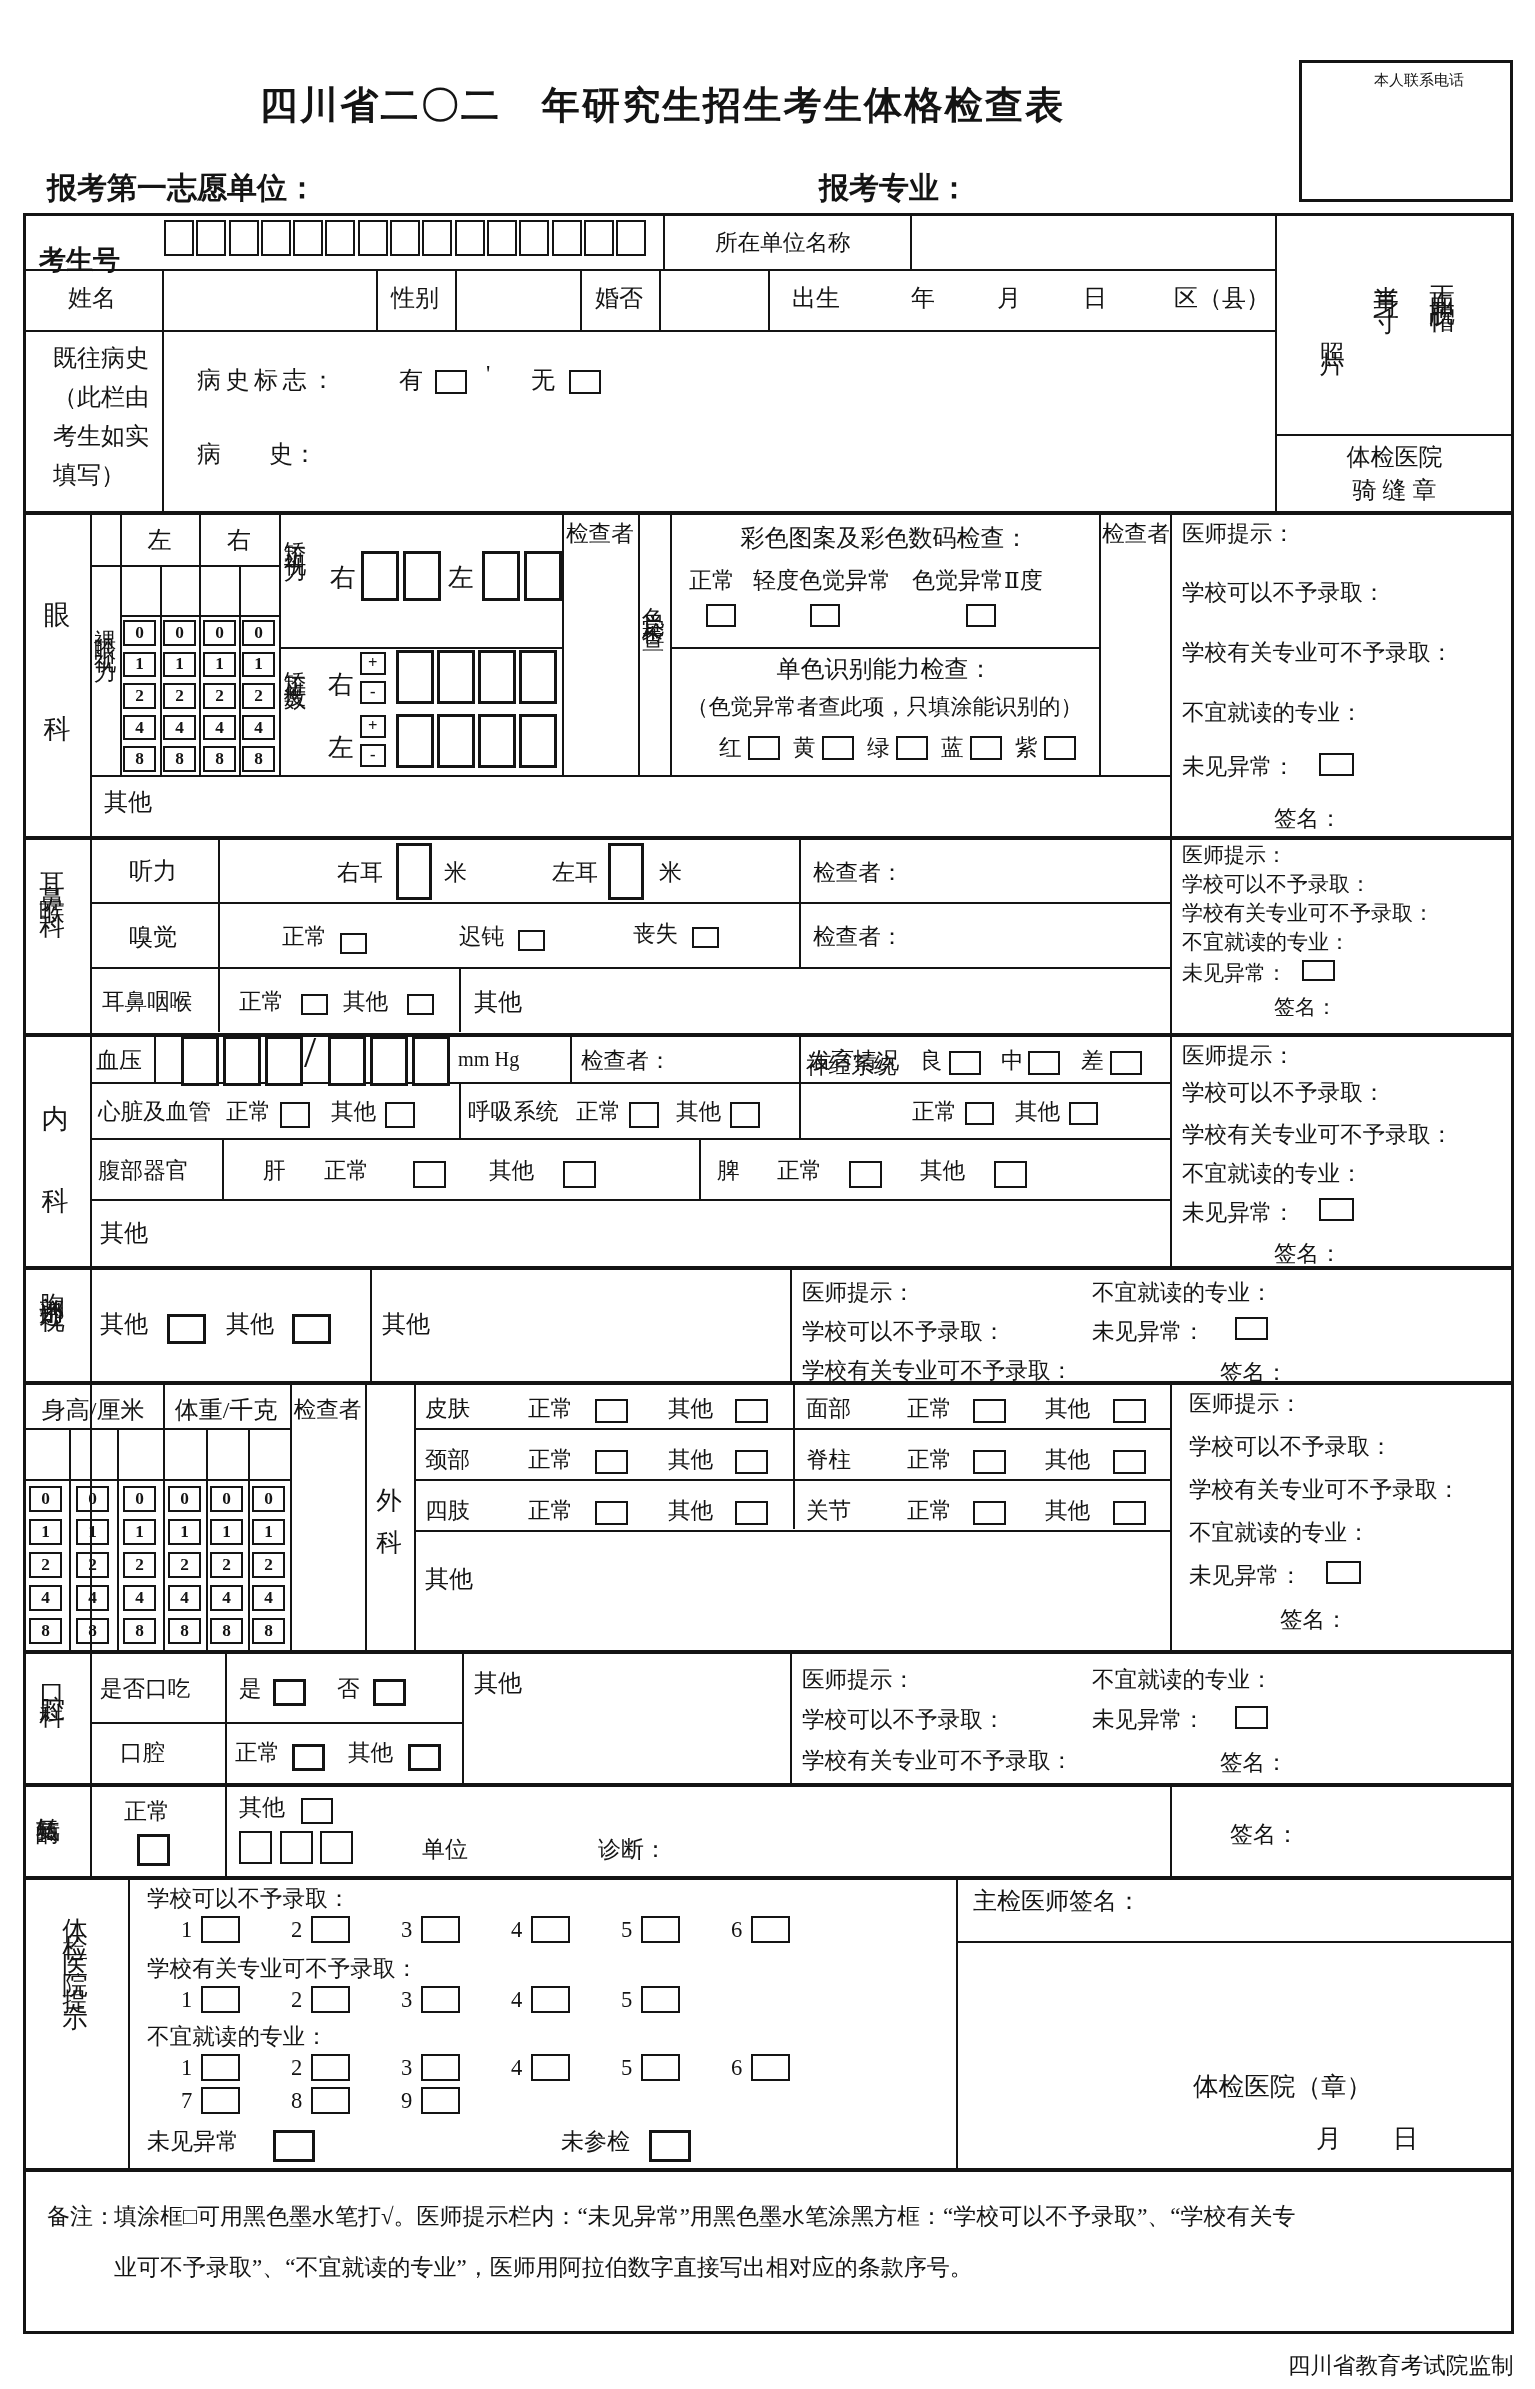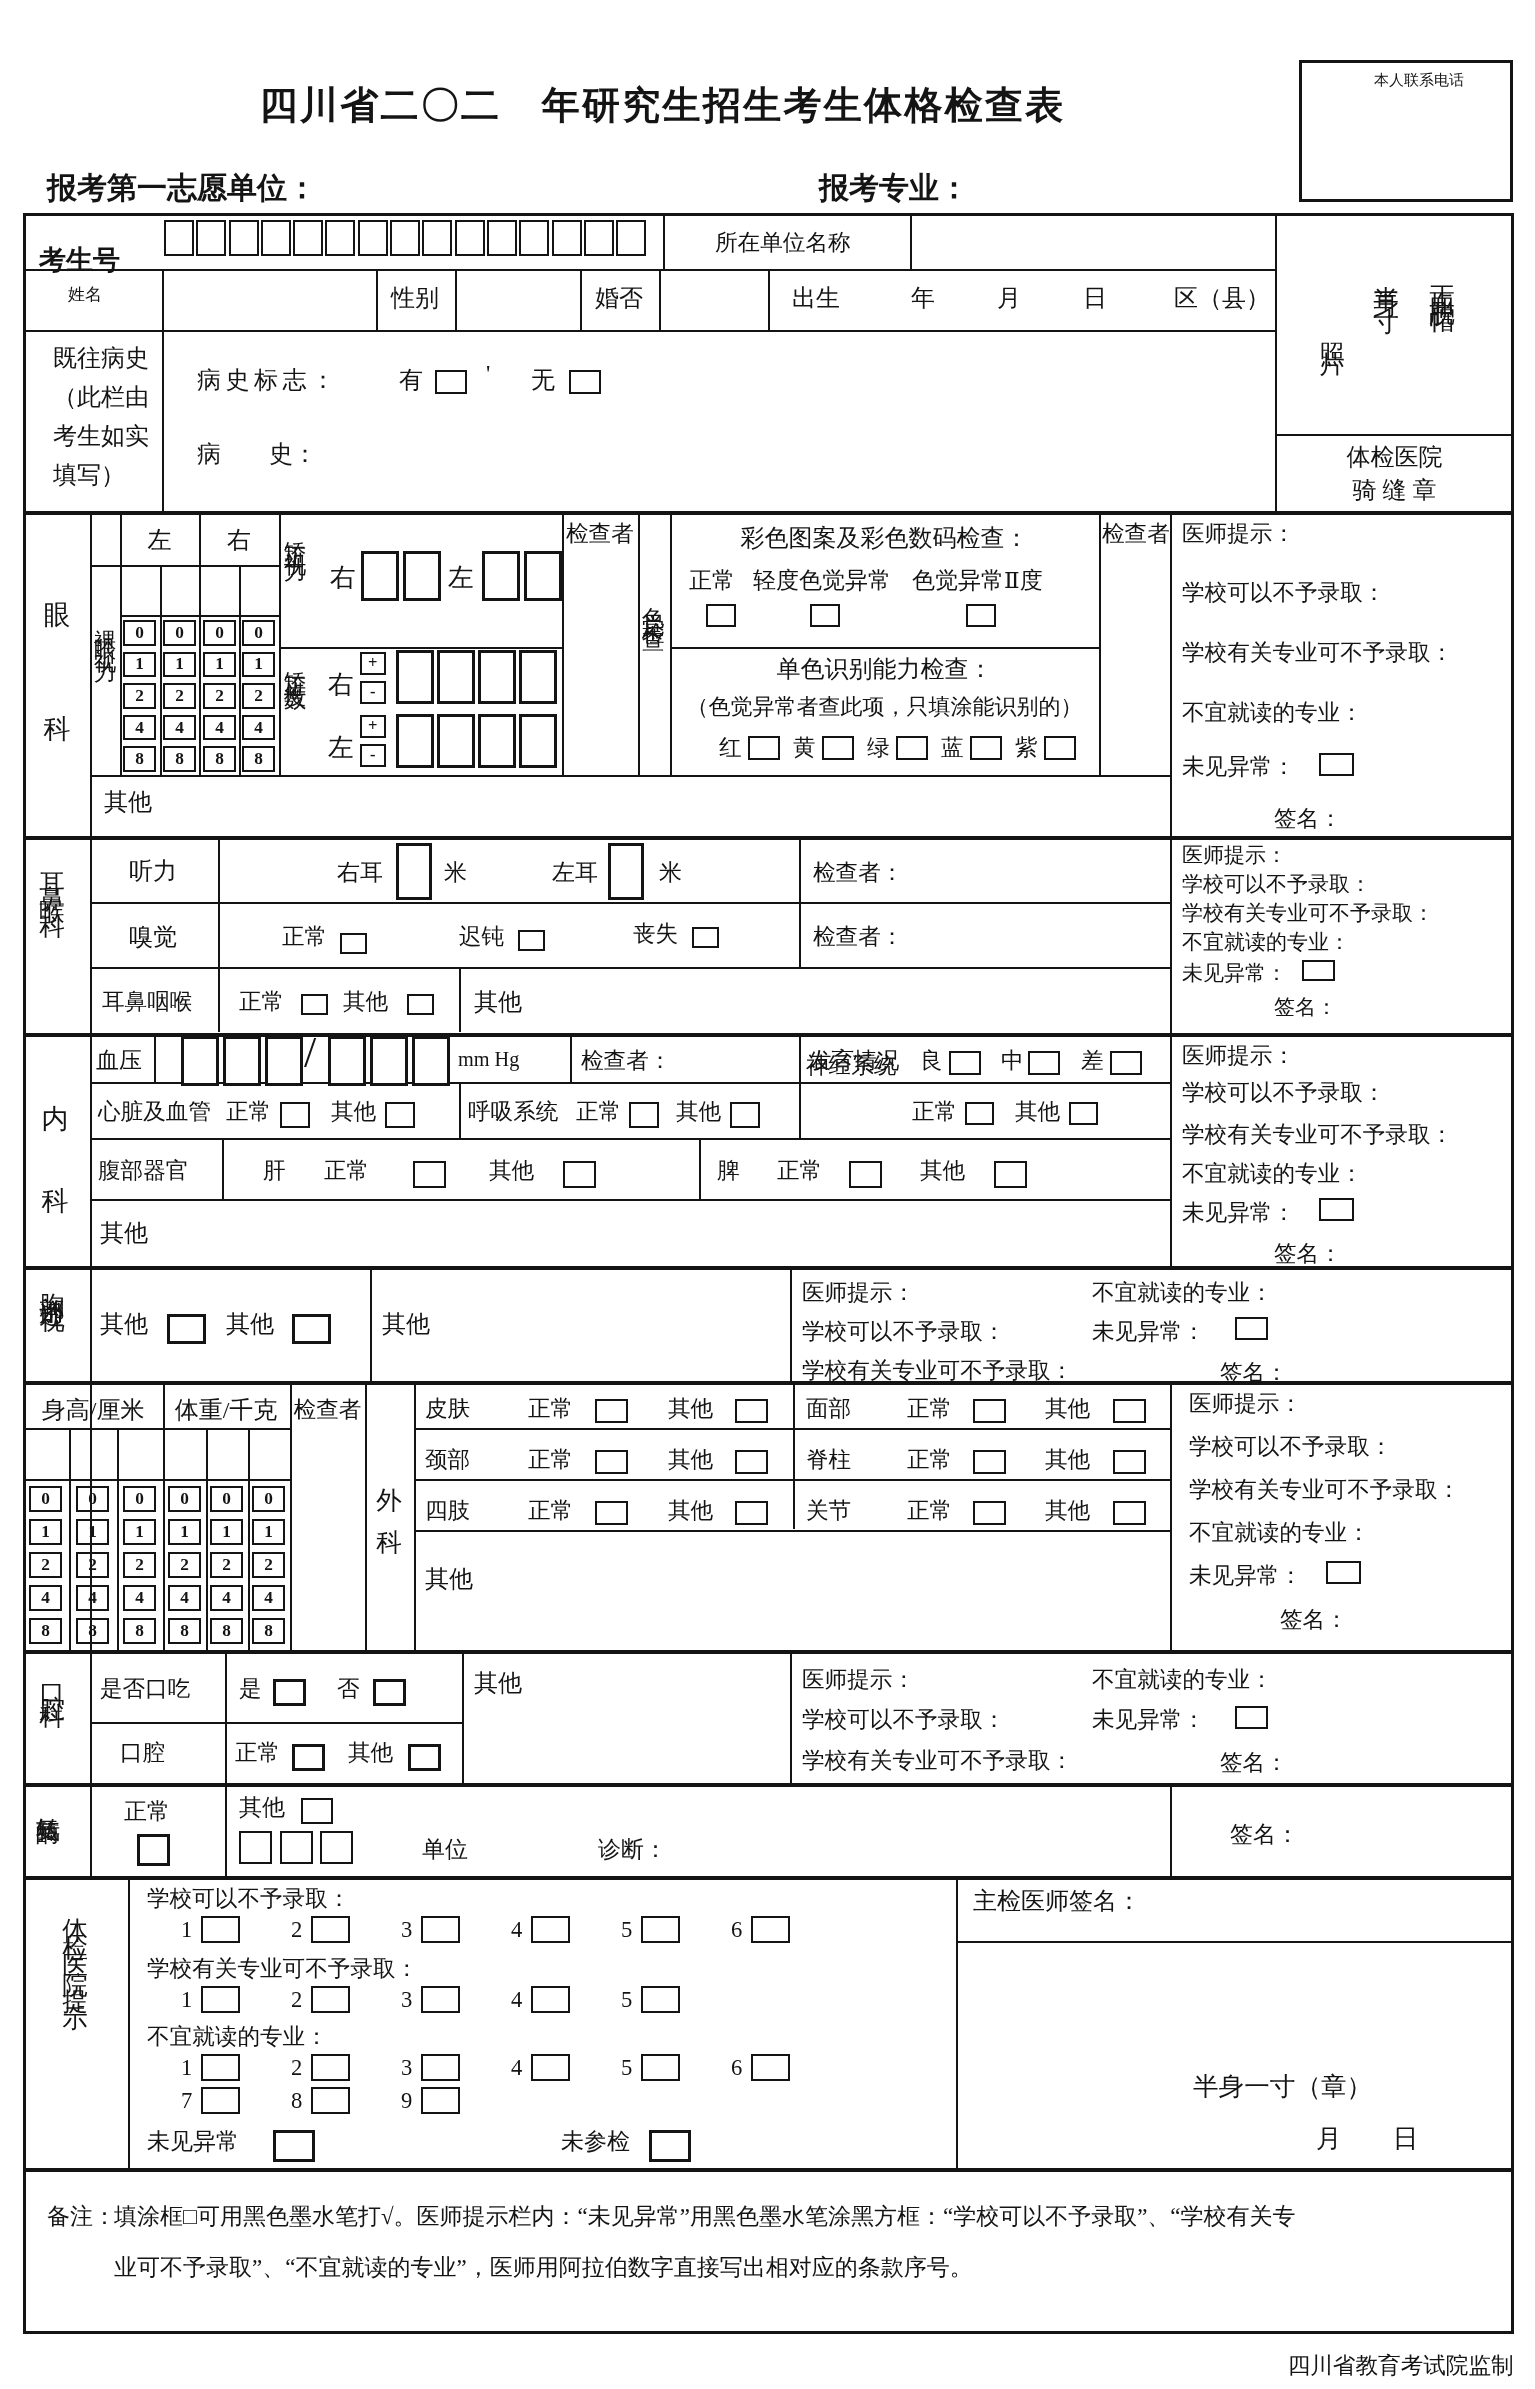--- a/index.html
+++ b/index.html
@@ -136,21 +136,21 @@
       <span class="wbox"></span>
       <span class="wbox"></span>
       <span class="wbox"></span>
       <span class="wbox"></span>
       <span class="wbox"></span>
       <span class="wbox"></span>
       <span class="wbox"></span>
       <span class="wbox"></span>
     </span>
   <span class="t" style="left:715px;top:230px;">所在单位名称</span>
-  <span class="t" style="left:68px;top:285px;font-size:17px;">姓名</span>
+  <span class="t" style="left:68px;top:285px;font-size:24px;">姓名</span>
   <span class="t" style="left:391px;top:285px;font-size:24px;">性别</span>
   <span class="t" style="left:595px;top:285px;font-size:24px;">婚否</span>
   <span class="t" style="left:792px;top:285px;font-size:24px;">出生</span>
   <span class="t" style="left:911px;top:285px;font-size:24px;">年</span>
   <span class="t" style="left:997px;top:285px;font-size:24px;">月</span>
   <span class="t" style="left:1083px;top:285px;font-size:24px;">日</span>
   <span class="t" style="left:1174px;top:285px;font-size:24px;">区（县）</span>
 
   <span class="t" style="left:53px;top:345px;font-size:24px;">既往病史</span>
   <span class="t" style="left:53px;top:384px;font-size:24px;">（此栏由</span>
@@ -590,21 +590,21 @@
       <span class="np">
         <span class="nlab">9</span>
         <span class="ncb"></span>
       </span>
     </span>
   <span class="t" style="left:147px;top:2129px;font-size:23px;">未见异常</span>
   <span class="cb" style="left:273px;top:2130px;width:42px;height:32px;border-width:3px;"></span>
   <span class="t" style="left:561px;top:2129px;font-size:23px;">未参检</span>
   <span class="cb" style="left:649px;top:2130px;width:42px;height:32px;border-width:3px;"></span>
   <span class="t" style="left:973px;top:1888px;font-size:24px;">主检医师签名：</span>
-  <span class="t" style="left:1193px;top:2072px;font-size:25.6px;">半身一寸（章）</span>
+  <span class="t" style="left:1193px;top:2072px;font-size:25.6px;">体检医院（章）</span>
   <span class="t" style="left:1316px;top:2124px;font-size:25.6px;">月　　日</span>
 
   <span class="t" style="left:47px;top:2204px;font-size:23px;">备注：</span>
   <span class="t" style="left:114px;top:2255px;font-size:23px;">业可不予录取”、“不宜就读的专业”，医师用阿拉伯数字直接写出相对应的条款序号。</span>
   <span class="t" style="left:114px;top:2204px;font-size:23px;">填涂框□可用黑色墨水笔打√。医师提示栏内：“未见异常”用黑色墨水笔涂黑方框：“学校可以不予录取”、“学校有关专</span>
 
   <div class="t" style="left:22.6px;top:2353px;width:1491px;text-align:right;font-size:22.6px;">四川省教育考试院监制</div>
 
 </div>
 

